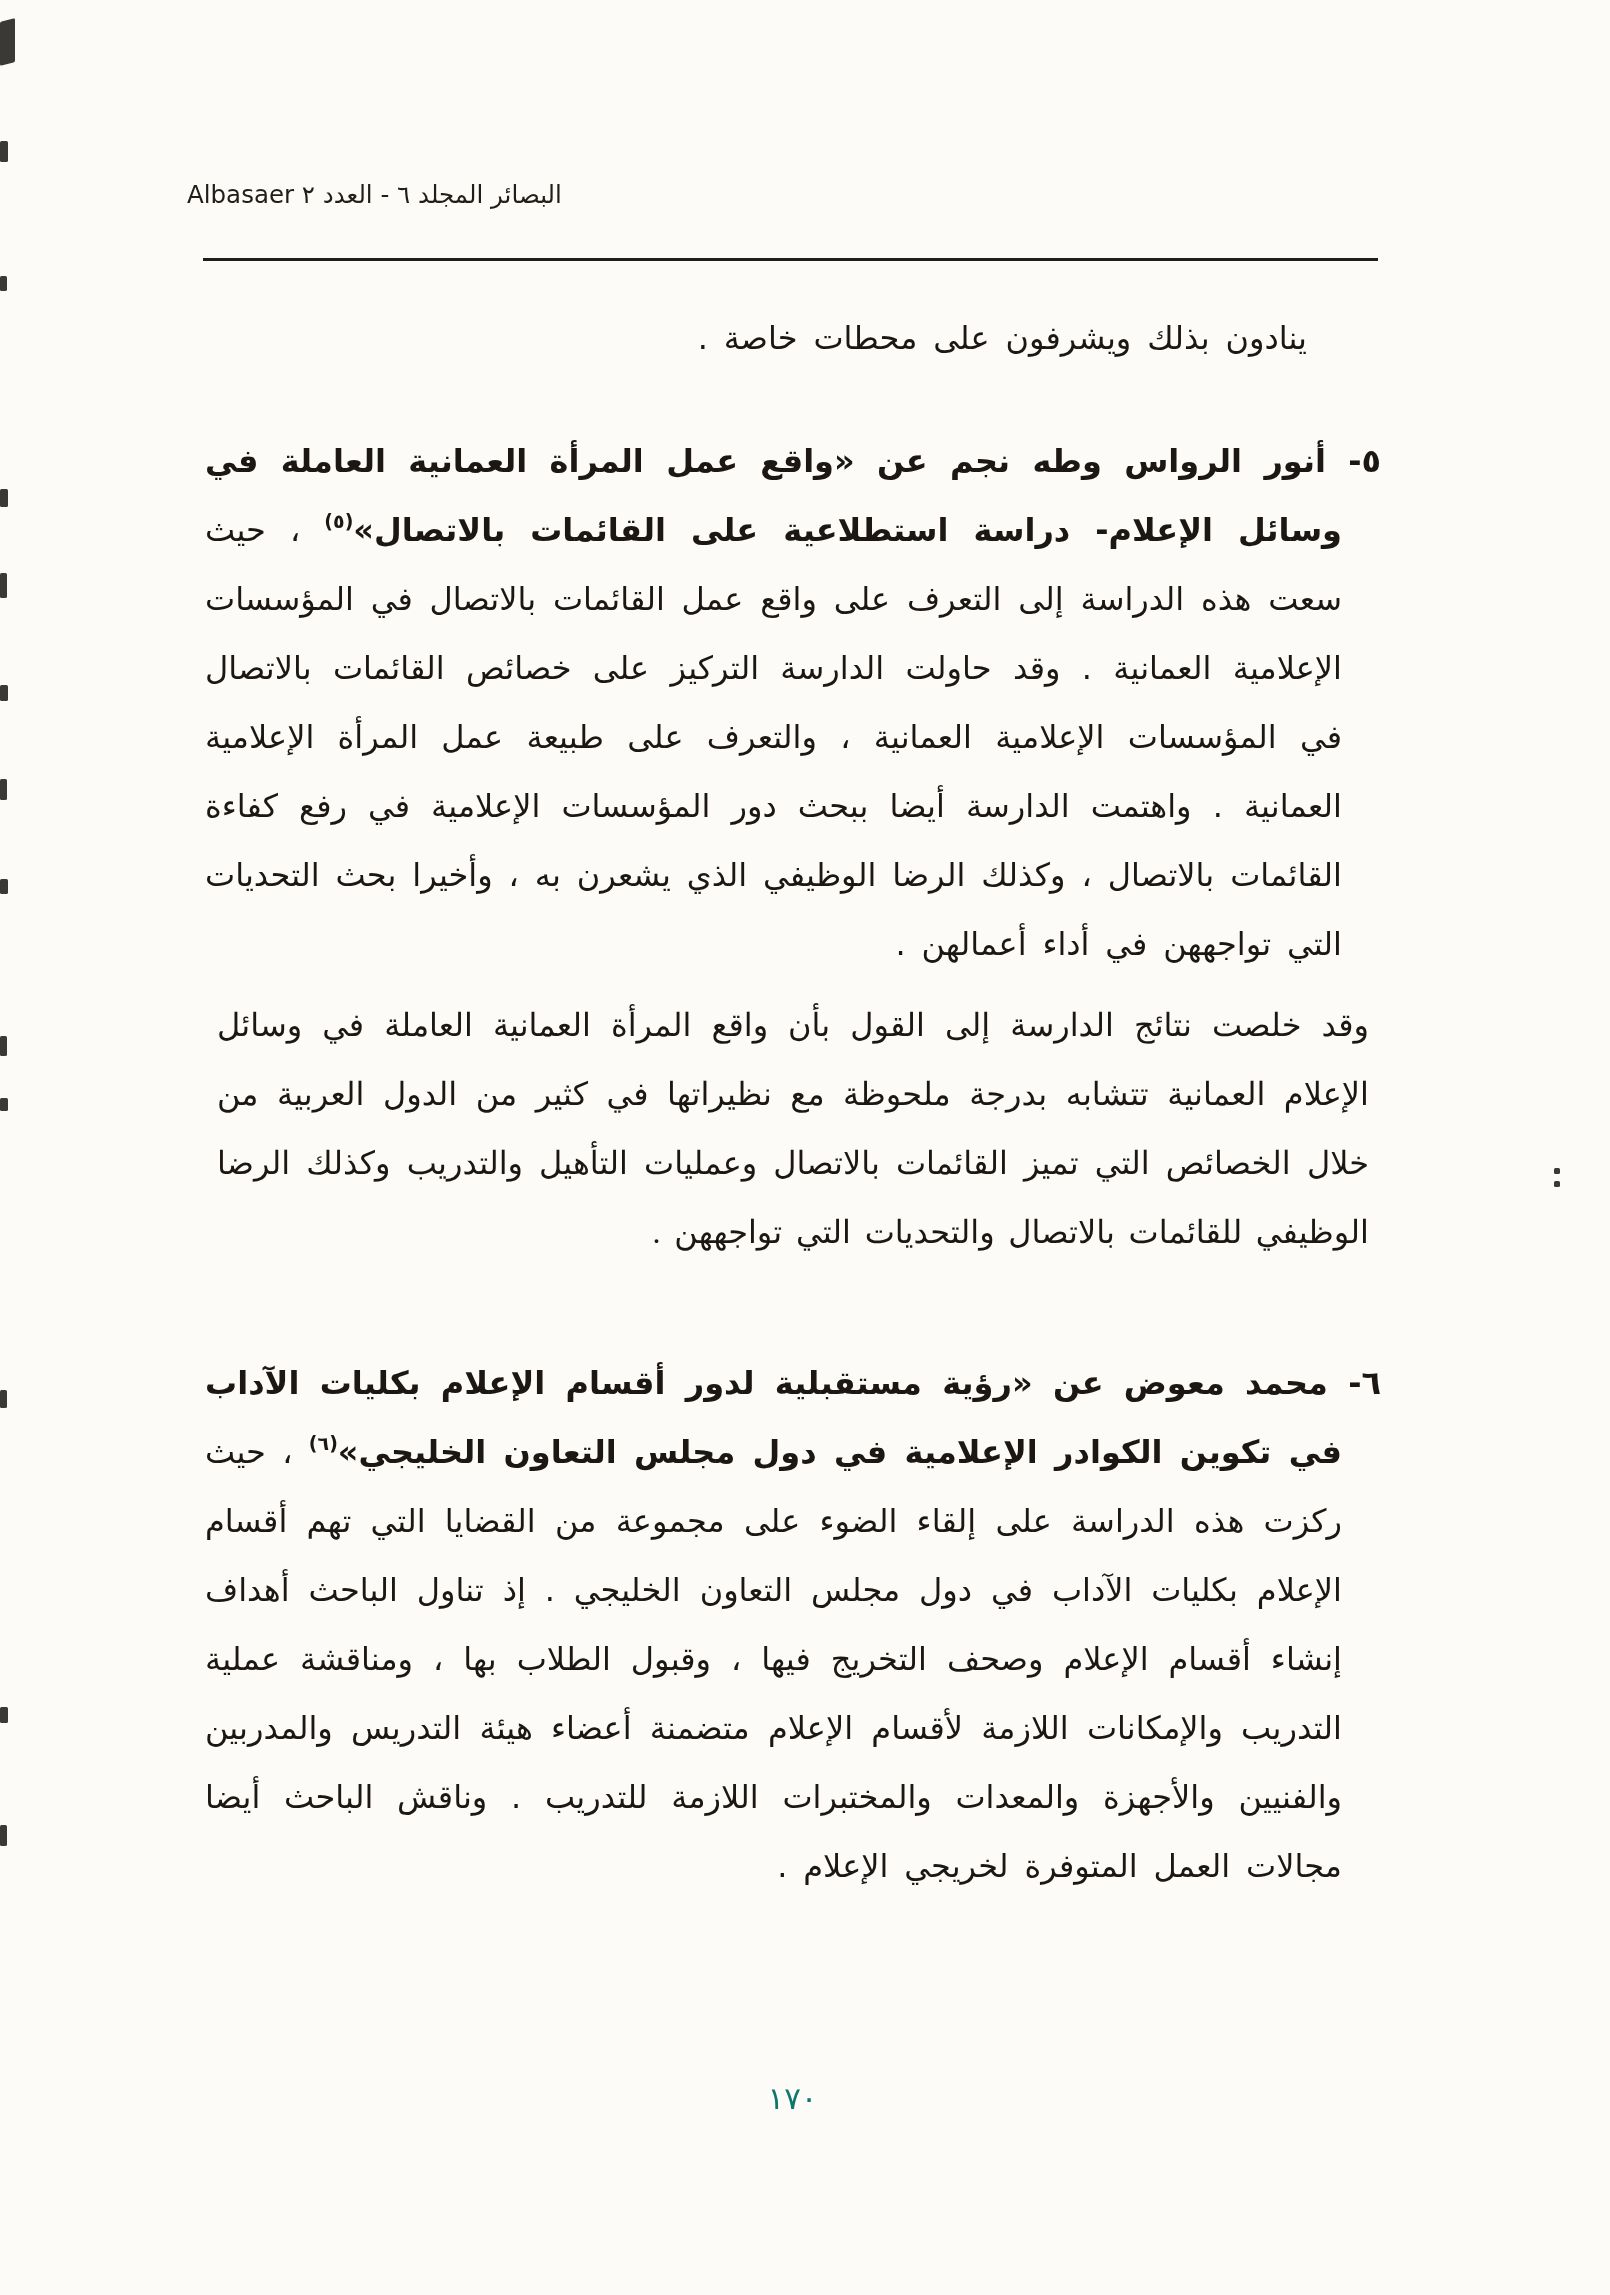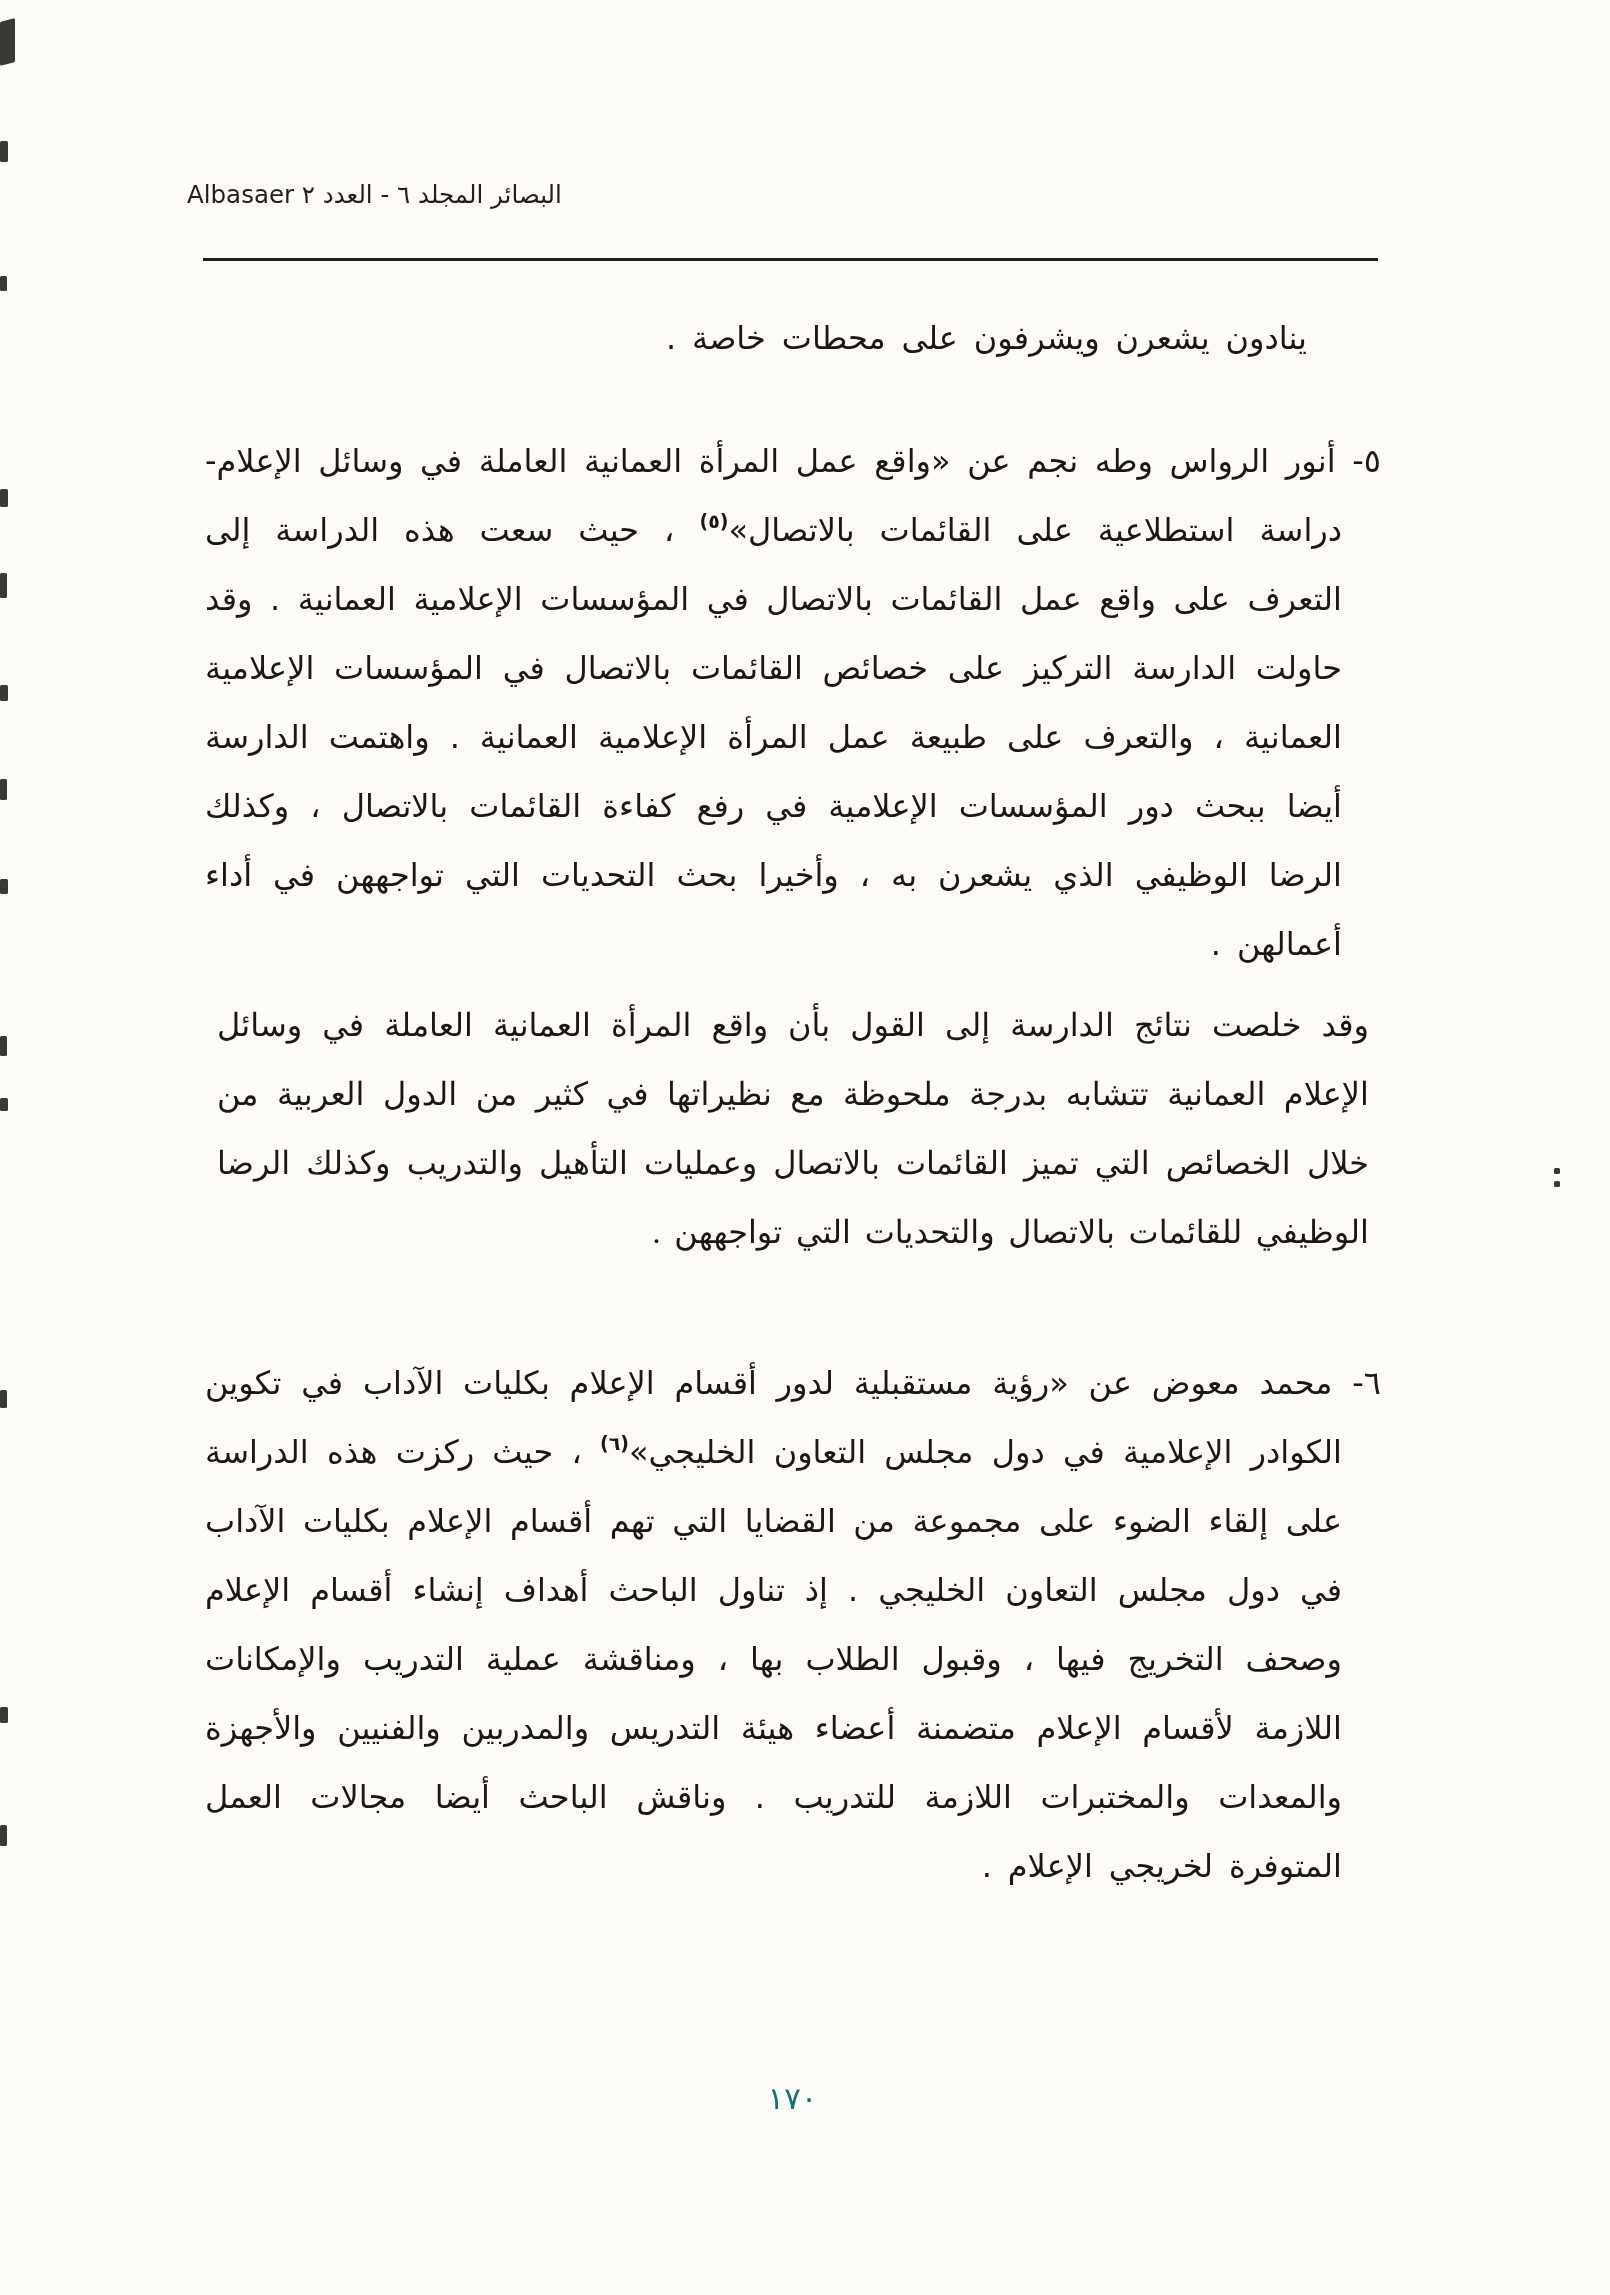--- a/index.html
+++ b/index.html
@@ -52,21 +52,21 @@
   }
 
   .study-item { margin: 0 0 82px 0; }
   .study-item:last-child { margin-bottom: 0; }
 
   .lead {
     margin: 0;
     padding-right: 39px;
     text-indent: -39px;
   }
-  .lead .title { font-weight: normal; }
+  .lead .title { font-weight: bold; }
 
   .followup { margin: 12px; font-family: Liberation Serif, serif; }
 
   sup.fn {
     font-size: 19px;
     line-height: 0;
     vertical-align: 13px;
     font-weight: bold;
   }
 
@@ -114,21 +114,21 @@
     <i style="left:1554px; top:1181px; width:5.7px; height:5.7px;"></i>
   </div>
 
   <header>
     <div class="journal-header">البصائر المجلد ٦ - العدد ٢ Albasaer</div>
     <div class="header-rule"></div>
   </header>
 
   <main class="content">
 
-    <p class="carryover">ينادون يشعرن ويشرفون على محطات خاصة .</p>
+    <p class="carryover">ينادون بذلك ويشرفون على محطات خاصة .</p>
 
     <section class="study-item">
       <p class="lead"><span class="title">٥- أنور الرواس وطه نجم عن «واقع عمل المرأة العمانية العاملة في وسائل الإعلام- دراسة استطلاعية على القائمات بالاتصال»</span><sup class="fn">(٥)</sup><span> ، حيث سعت هذه الدراسة إلى التعرف على واقع عمل القائمات بالاتصال في المؤسسات الإعلامية العمانية . وقد حاولت الدارسة التركيز على خصائص القائمات بالاتصال في المؤسسات الإعلامية العمانية ، والتعرف على طبيعة عمل المرأة الإعلامية العمانية . واهتمت الدارسة أيضا ببحث دور المؤسسات الإعلامية في رفع كفاءة القائمات بالاتصال ، وكذلك الرضا الوظيفي الذي يشعرن به ، وأخيرا بحث التحديات التي تواجههن في أداء أعمالهن .</span></p>
       <p class="followup">وقد خلصت نتائج الدارسة إلى القول بأن واقع المرأة العمانية العاملة في وسائل الإعلام العمانية تتشابه بدرجة ملحوظة مع نظيراتها في كثير من الدول العربية من خلال الخصائص التي تميز القائمات بالاتصال وعمليات التأهيل والتدريب وكذلك الرضا الوظيفي للقائمات بالاتصال والتحديات التي تواجههن .</p>
     </section>
 
     <section class="study-item">
       <p class="lead"><span class="title">٦- محمد معوض عن «رؤية مستقبلية لدور أقسام الإعلام بكليات الآداب في تكوين الكوادر الإعلامية في دول مجلس التعاون الخليجي»</span><sup class="fn">(٦)</sup><span> ، حيث ركزت هذه الدراسة على إلقاء الضوء على مجموعة من القضايا التي تهم أقسام الإعلام بكليات الآداب في دول مجلس التعاون الخليجي . إذ تناول الباحث أهداف إنشاء أقسام الإعلام وصحف التخريج فيها ، وقبول الطلاب بها ، ومناقشة عملية التدريب والإمكانات اللازمة لأقسام الإعلام متضمنة أعضاء هيئة التدريس والمدربين والفنيين والأجهزة والمعدات والمختبرات اللازمة للتدريب . وناقش الباحث أيضا مجالات العمل المتوفرة لخريجي الإعلام .</span></p>
     </section>
 

